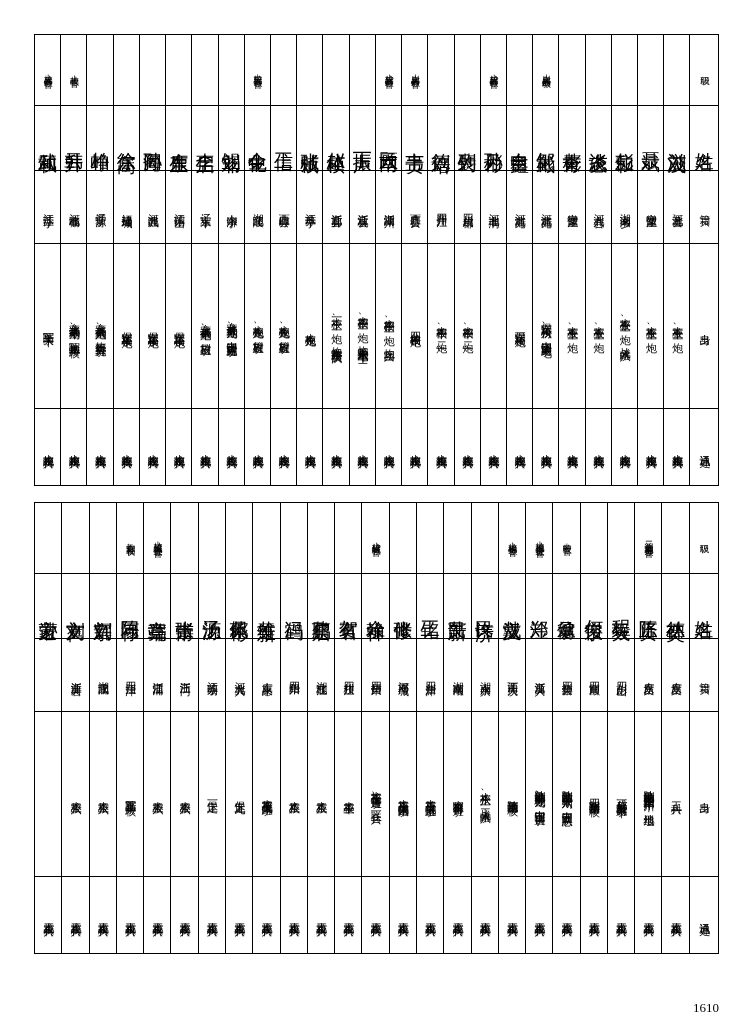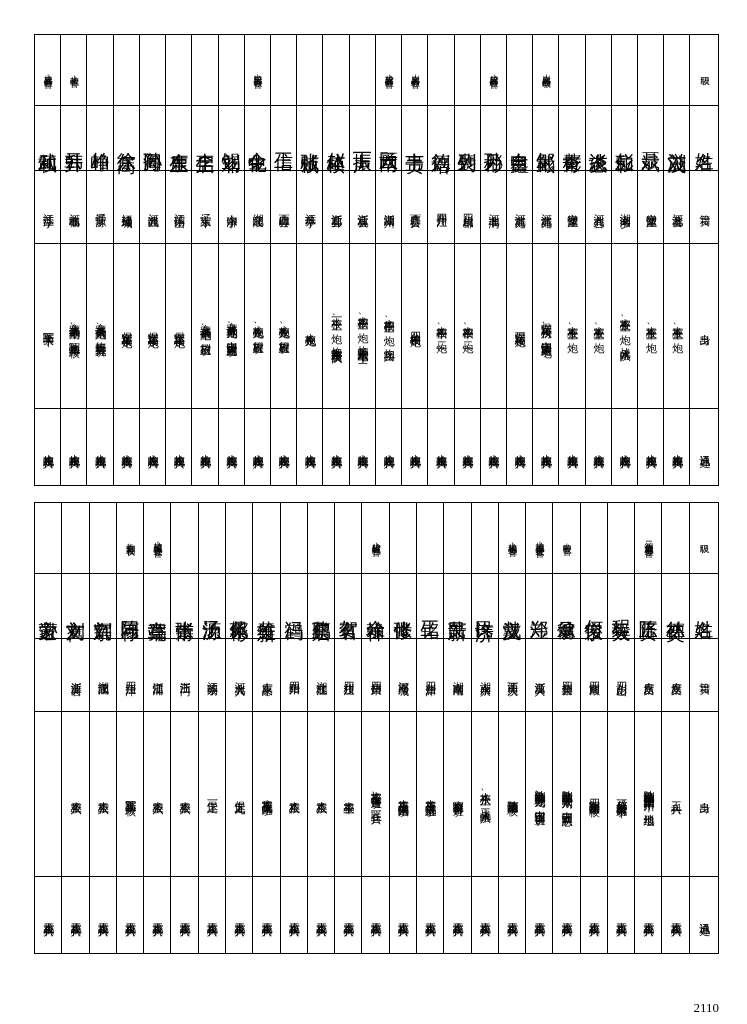--- a/index.html
+++ b/index.html
@@ -329,14 +329,14 @@
       <td>本校工兵科</td>
       <td>本校工兵科</td>
       <td>本校工兵科</td>
       <td>本校工兵科</td>
       <td>本校工兵科</td>
       <td class="hdr">通讯处</td>
     </tr>
   </tbody>
     </table>
 
-  <div class="pageno">2110</div>
+  <div class="pageno">1610</div>
 </div>
 
 </body></html>

